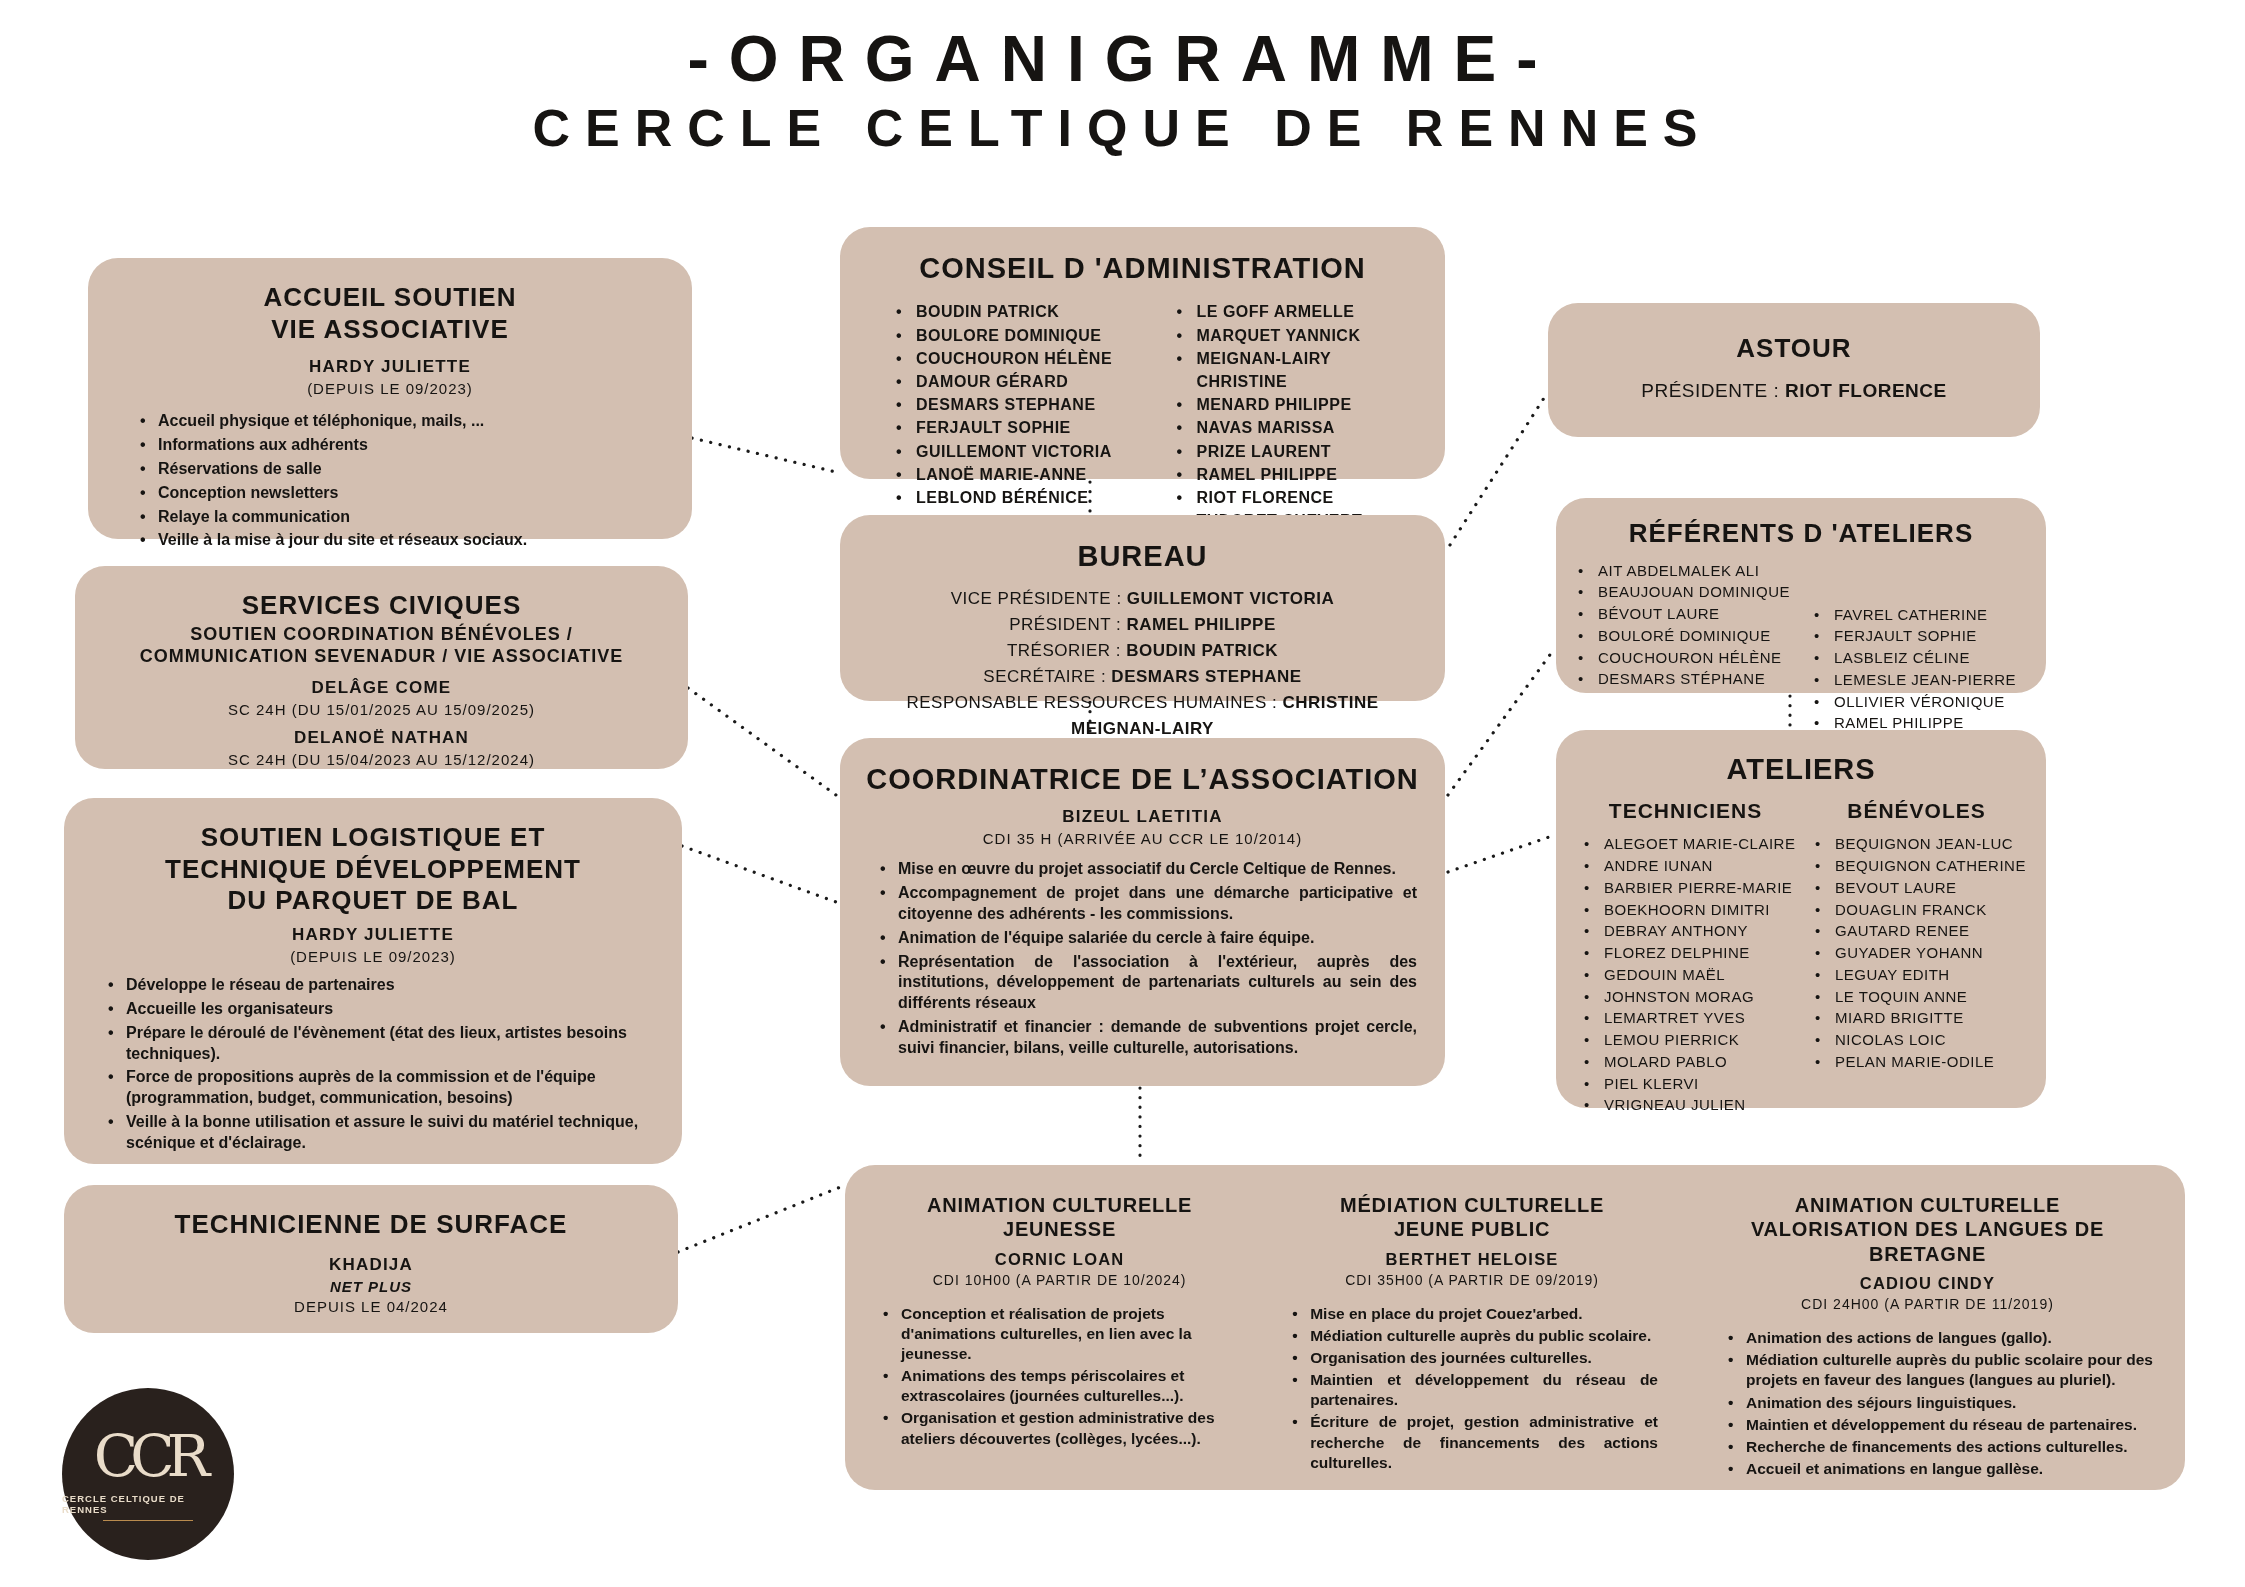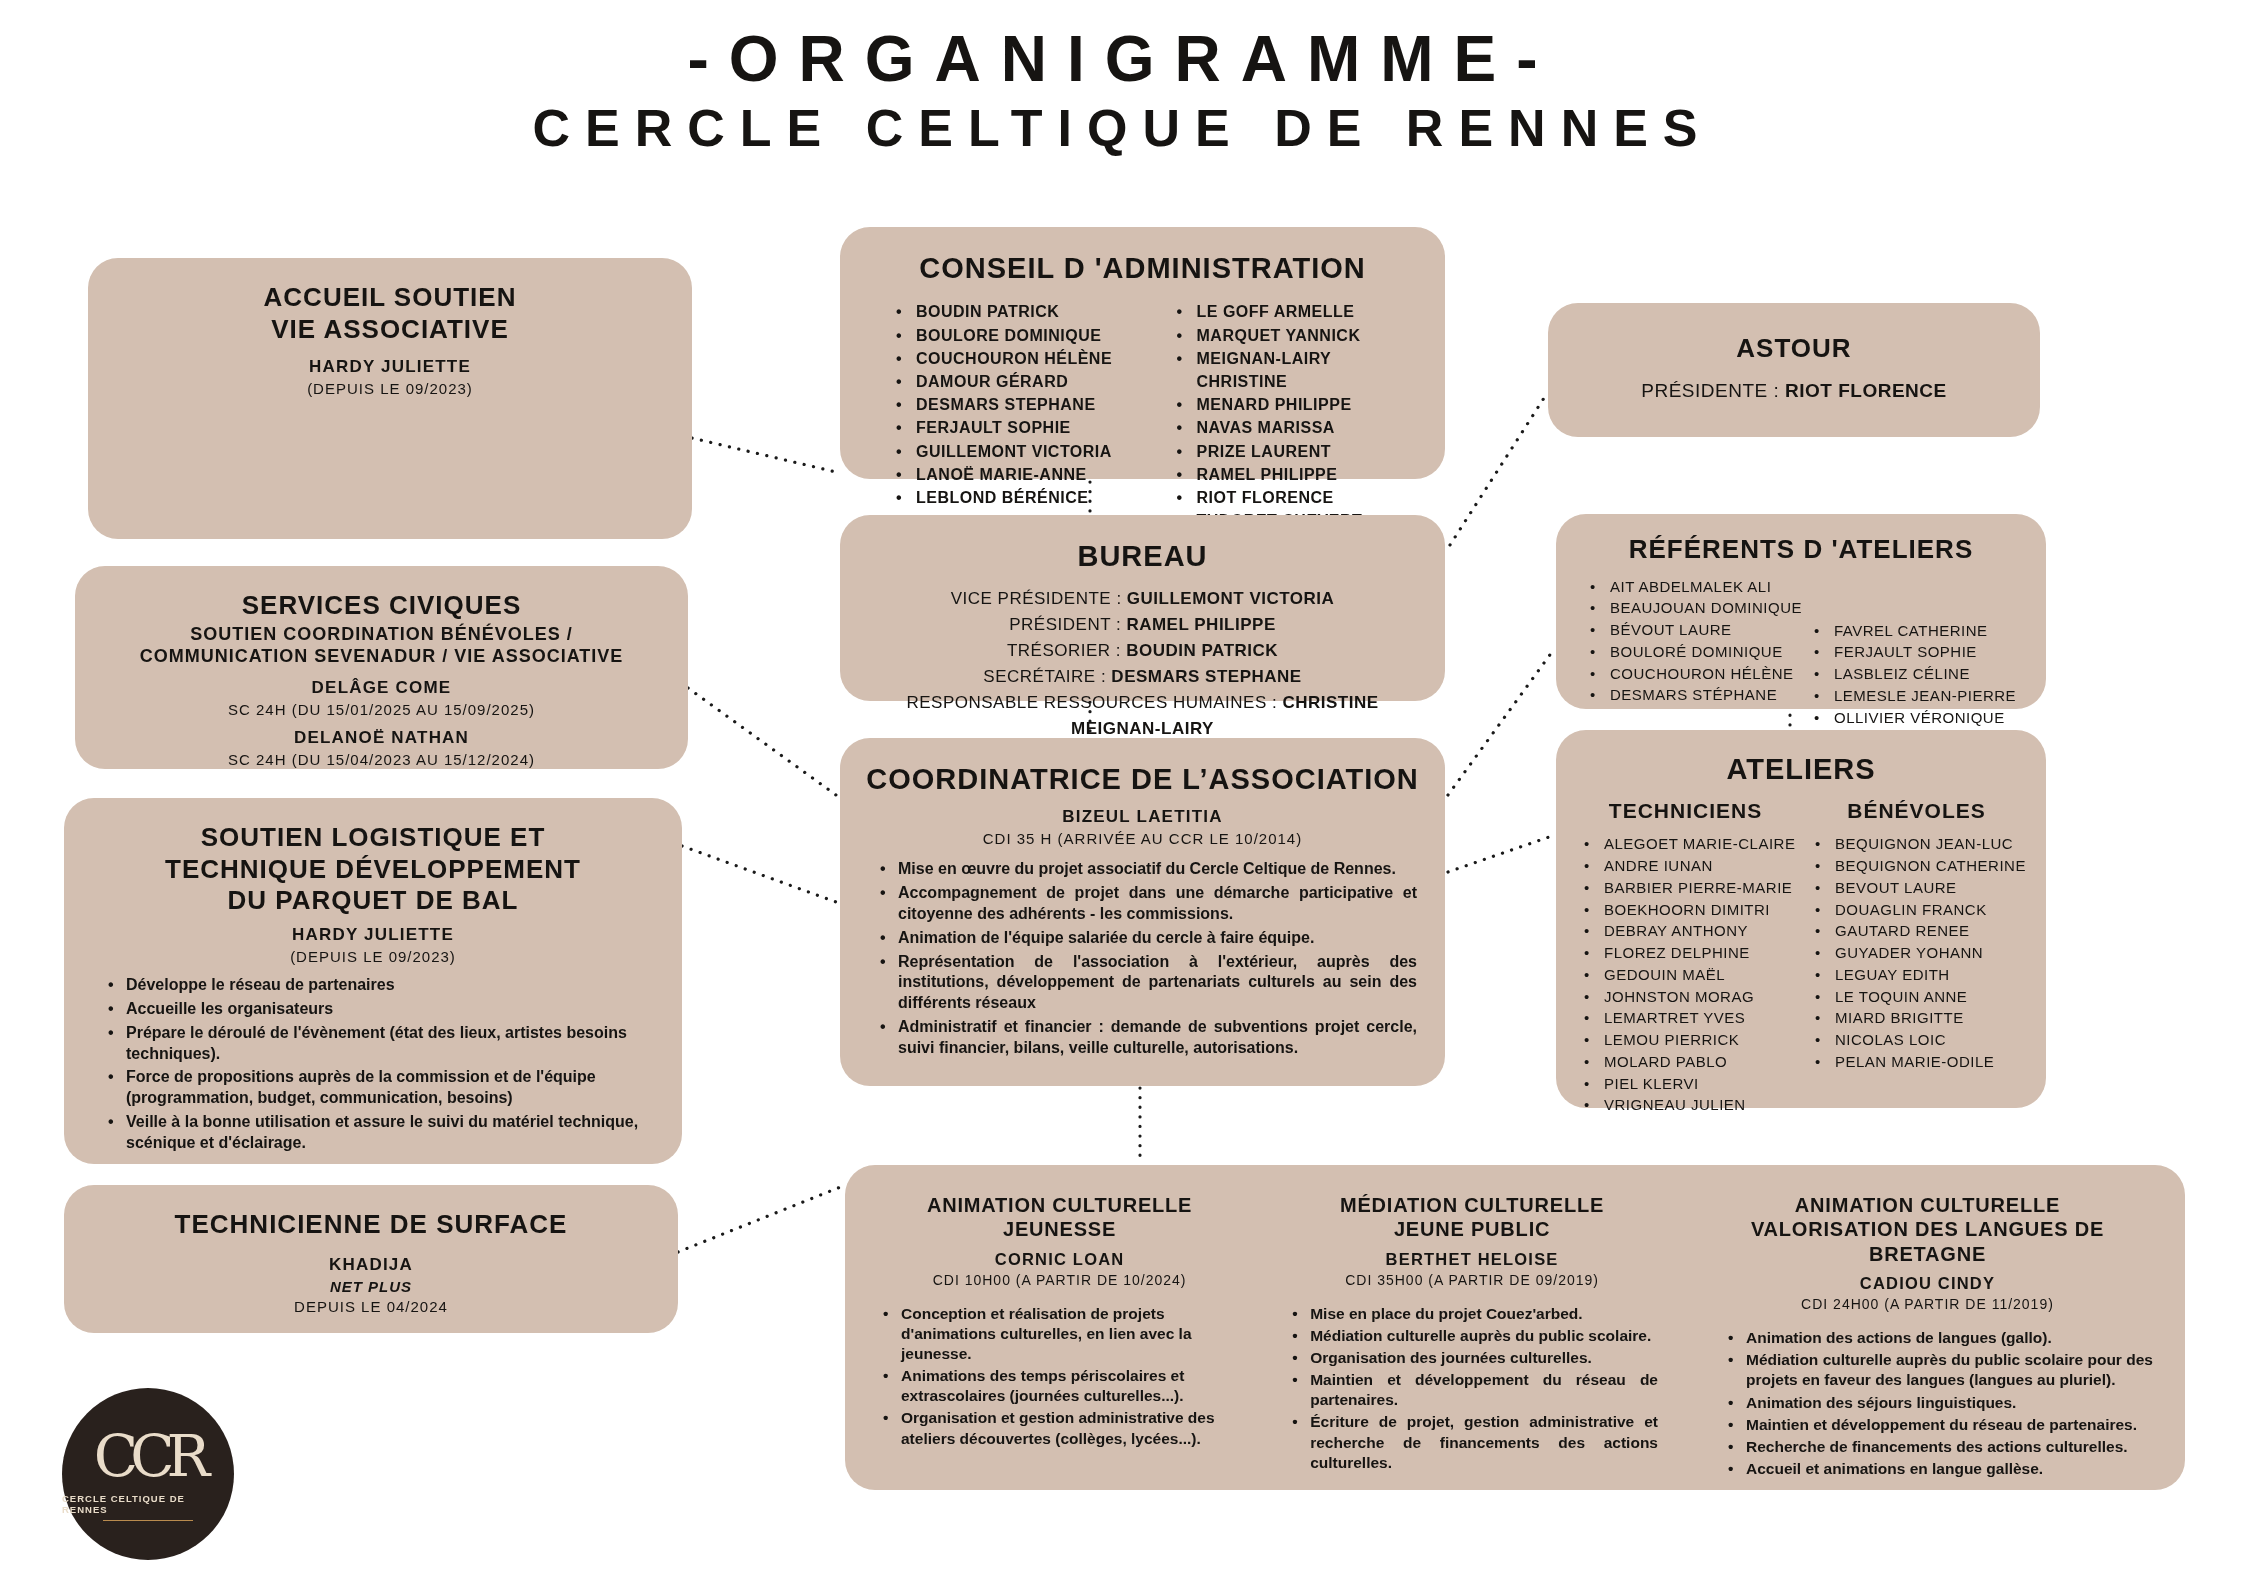--- a/index.html
+++ b/index.html
@@ -81,20 +81,28 @@
 </svg>
 
 <div class="page-title">-ORGANIGRAMME-</div>
 <div class="page-subtitle">CERCLE CELTIQUE DE RENNES</div>
 
 <div class="box" style="left:88px; top:258px; width:604px; height:281px;">
   <div class="box-title pre">ACCUEIL SOUTIEN
 VIE ASSOCIATIVE</div>
   <div class="person">HARDY JULIETTE</div>
   <div class="muted">(DEPUIS LE 09/2023)</div>
+  <ul class="blist">
+      <li>Accueil physique et téléphonique, mails, ...</li>
+      <li>Informations aux adhérents</li>
+      <li>Réservations de salle</li>
+      <li>Conception newsletters</li>
+      <li>Relaye la communication</li>
+      <li>Veille à la mise à jour du site et réseaux sociaux.</li>
+    </ul>
 </div>
 
 <div class="box" style="left:75px; top:566px; width:613px; height:203px;">
   <div class="box-title">SERVICES CIVIQUES</div>
   <div class="box-title pre" style="font-size:18px; margin-top:2px;">SOUTIEN COORDINATION BÉNÉVOLES /
 COMMUNICATION SEVENADUR / VIE ASSOCIATIVE</div>
   <div>
       <div class="person-block">
       <div class="person" style="margin-top:10px;">DELÂGE COME</div>
       <div class="muted">SC 24H (DU 15/01/2025 AU 15/09/2025)</div>
@@ -180,21 +188,21 @@
     </ul>
 </div>
 
 <div class="box" style="left:1548px; top:303px; width:492px; height:134px; padding-top:30px;">
   <div class="box-title">ASTOUR</div>
   <div class="role-line" style="margin-top:12px; font-size:19px;">
     <span>PRÉSIDENTE : </span><span class="b">RIOT FLORENCE</span>
   </div>
 </div>
 
-<div class="box" style="left:1556px; top:514px; width:490px; height:195px; padding:20px 18px;">
+<div class="box" style="left:1556px; top:498px; width:490px; height:195px; padding:20px 6px;">
   <div class="box-title">RÉFÉRENTS D 'ATELIERS</div>
   <div class="cols" style="margin-top:10px;">
     <ul class="names" style="padding-left:16px; font-size:15px;">
         <li style="font-size:15px;">AIT ABDELMALEK ALI</li>
         <li style="font-size:15px;">BEAUJOUAN DOMINIQUE</li>
         <li style="font-size:15px;">BÉVOUT LAURE</li>
         <li style="font-size:15px;">BOULORÉ DOMINIQUE</li>
         <li style="font-size:15px;">COUCHOURON HÉLÈNE</li>
         <li style="font-size:15px;">DESMARS STÉPHANE</li>
       </ul>

